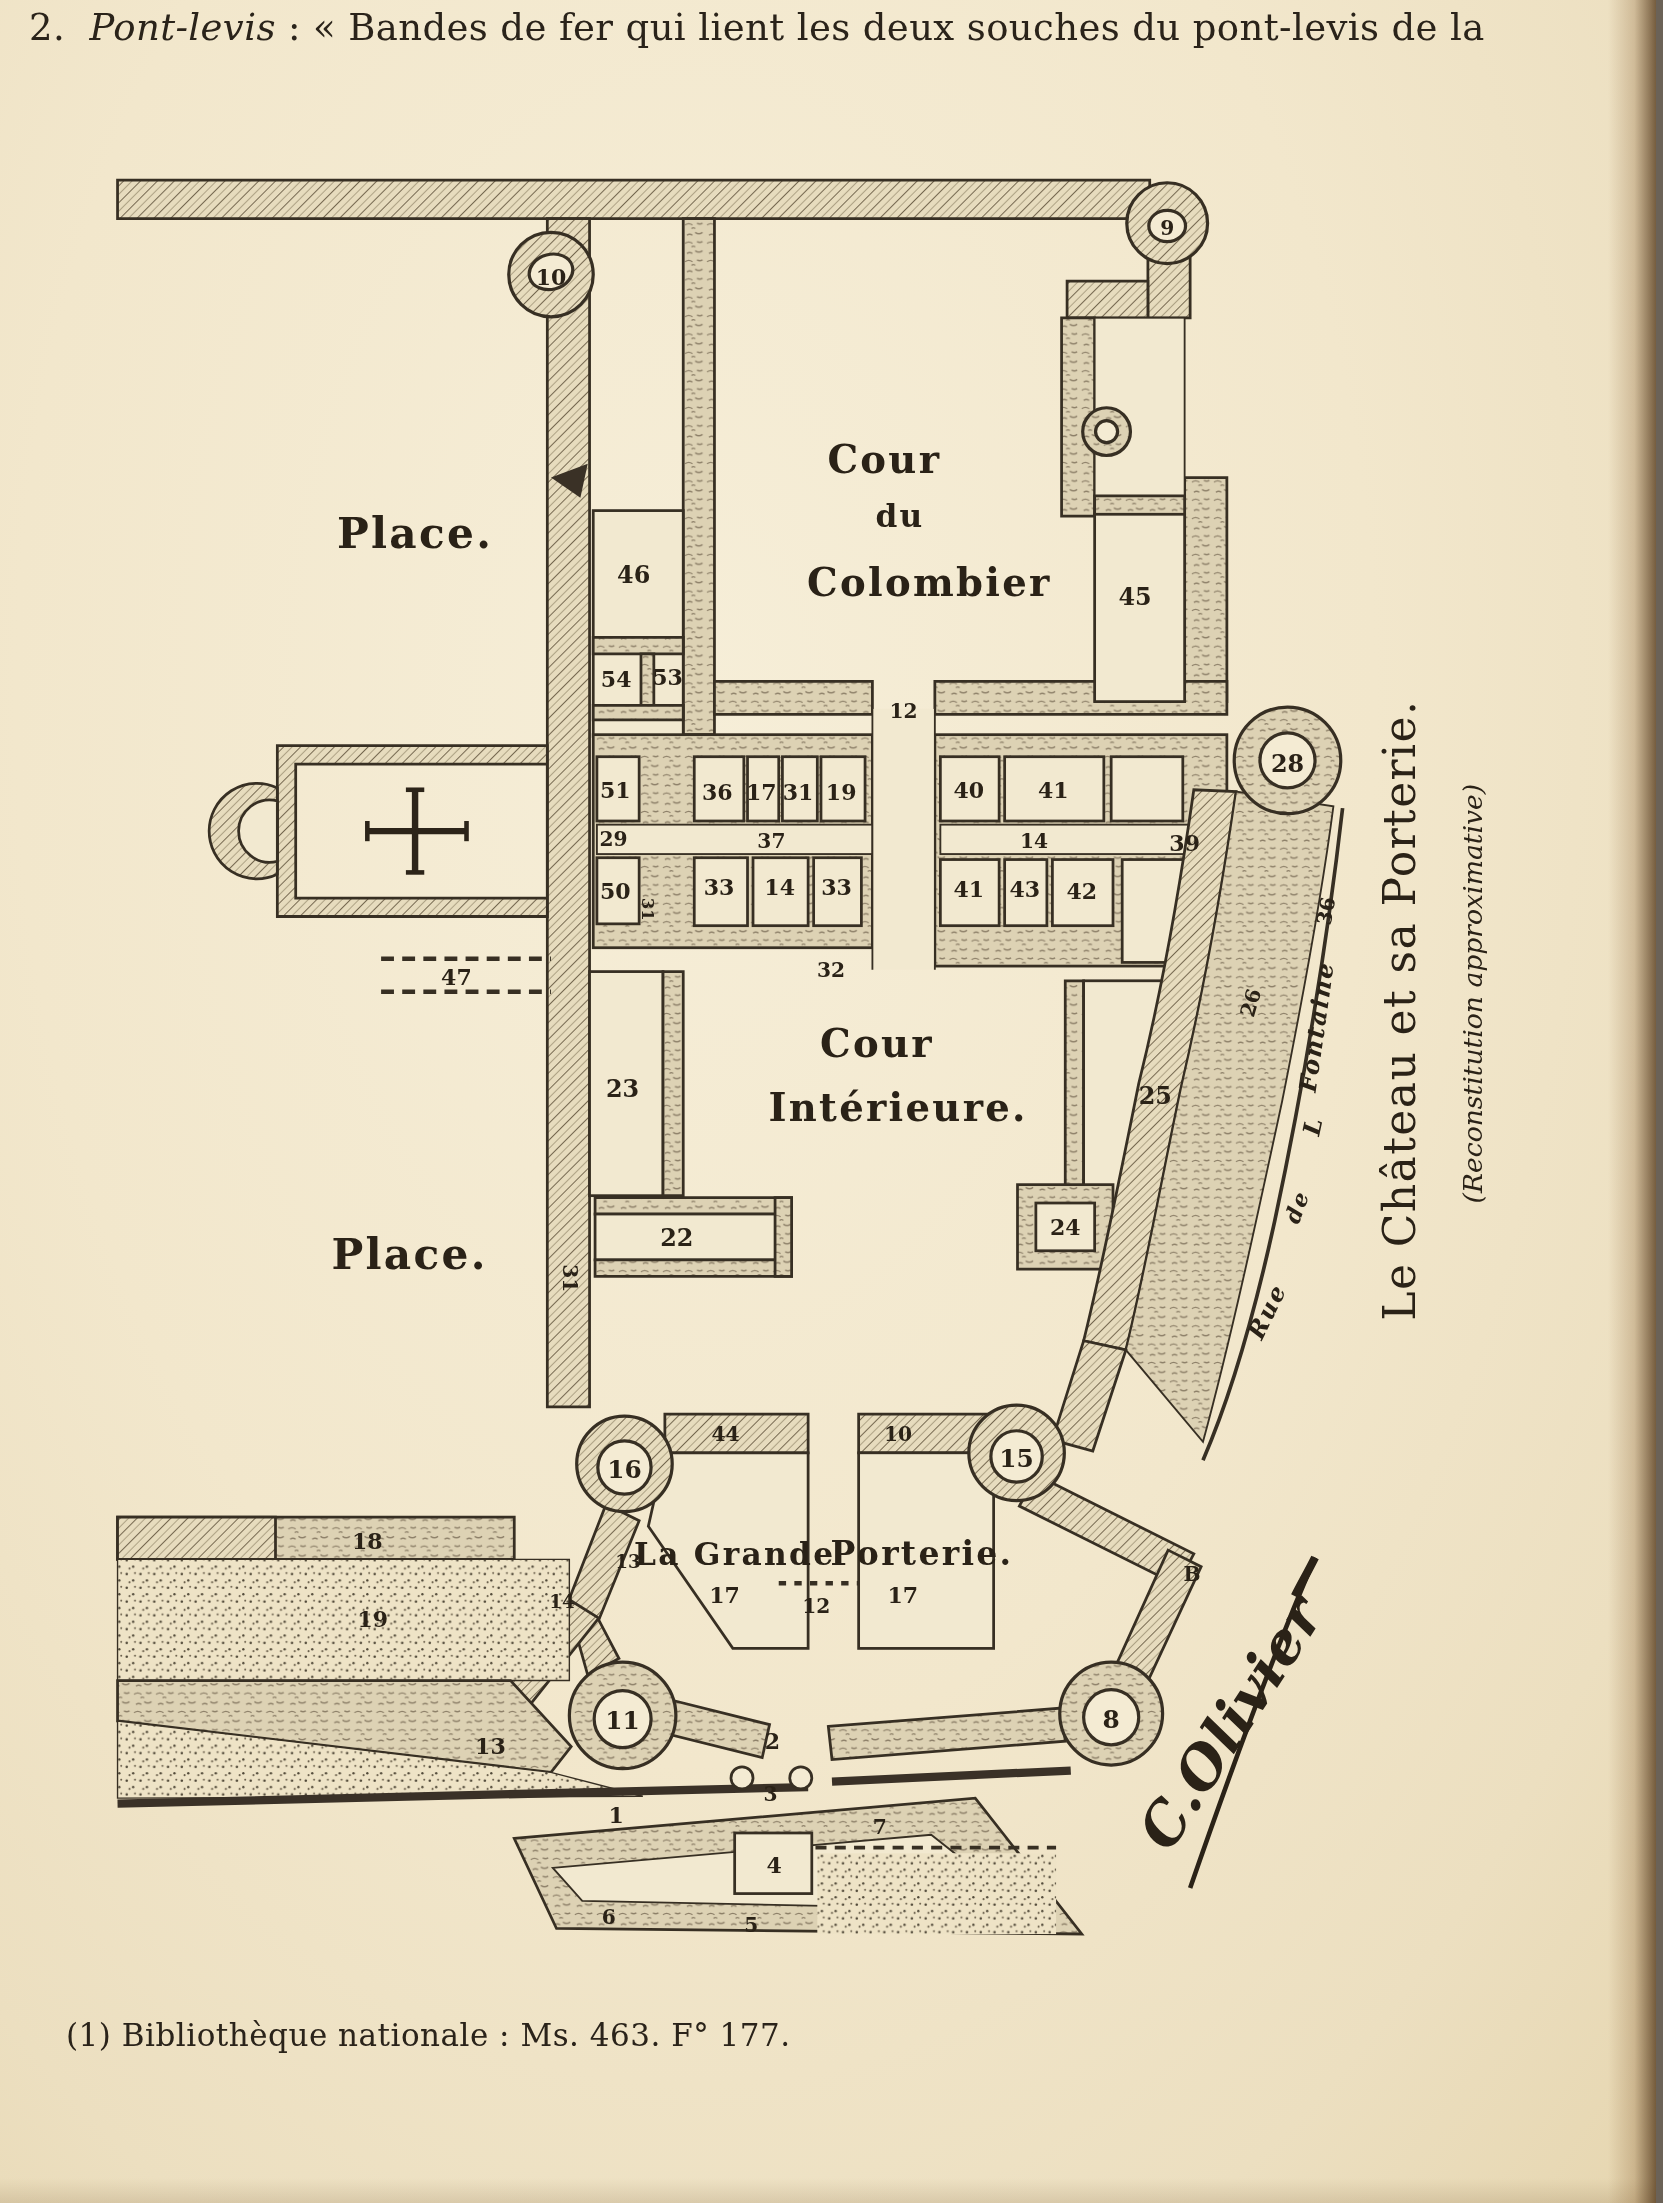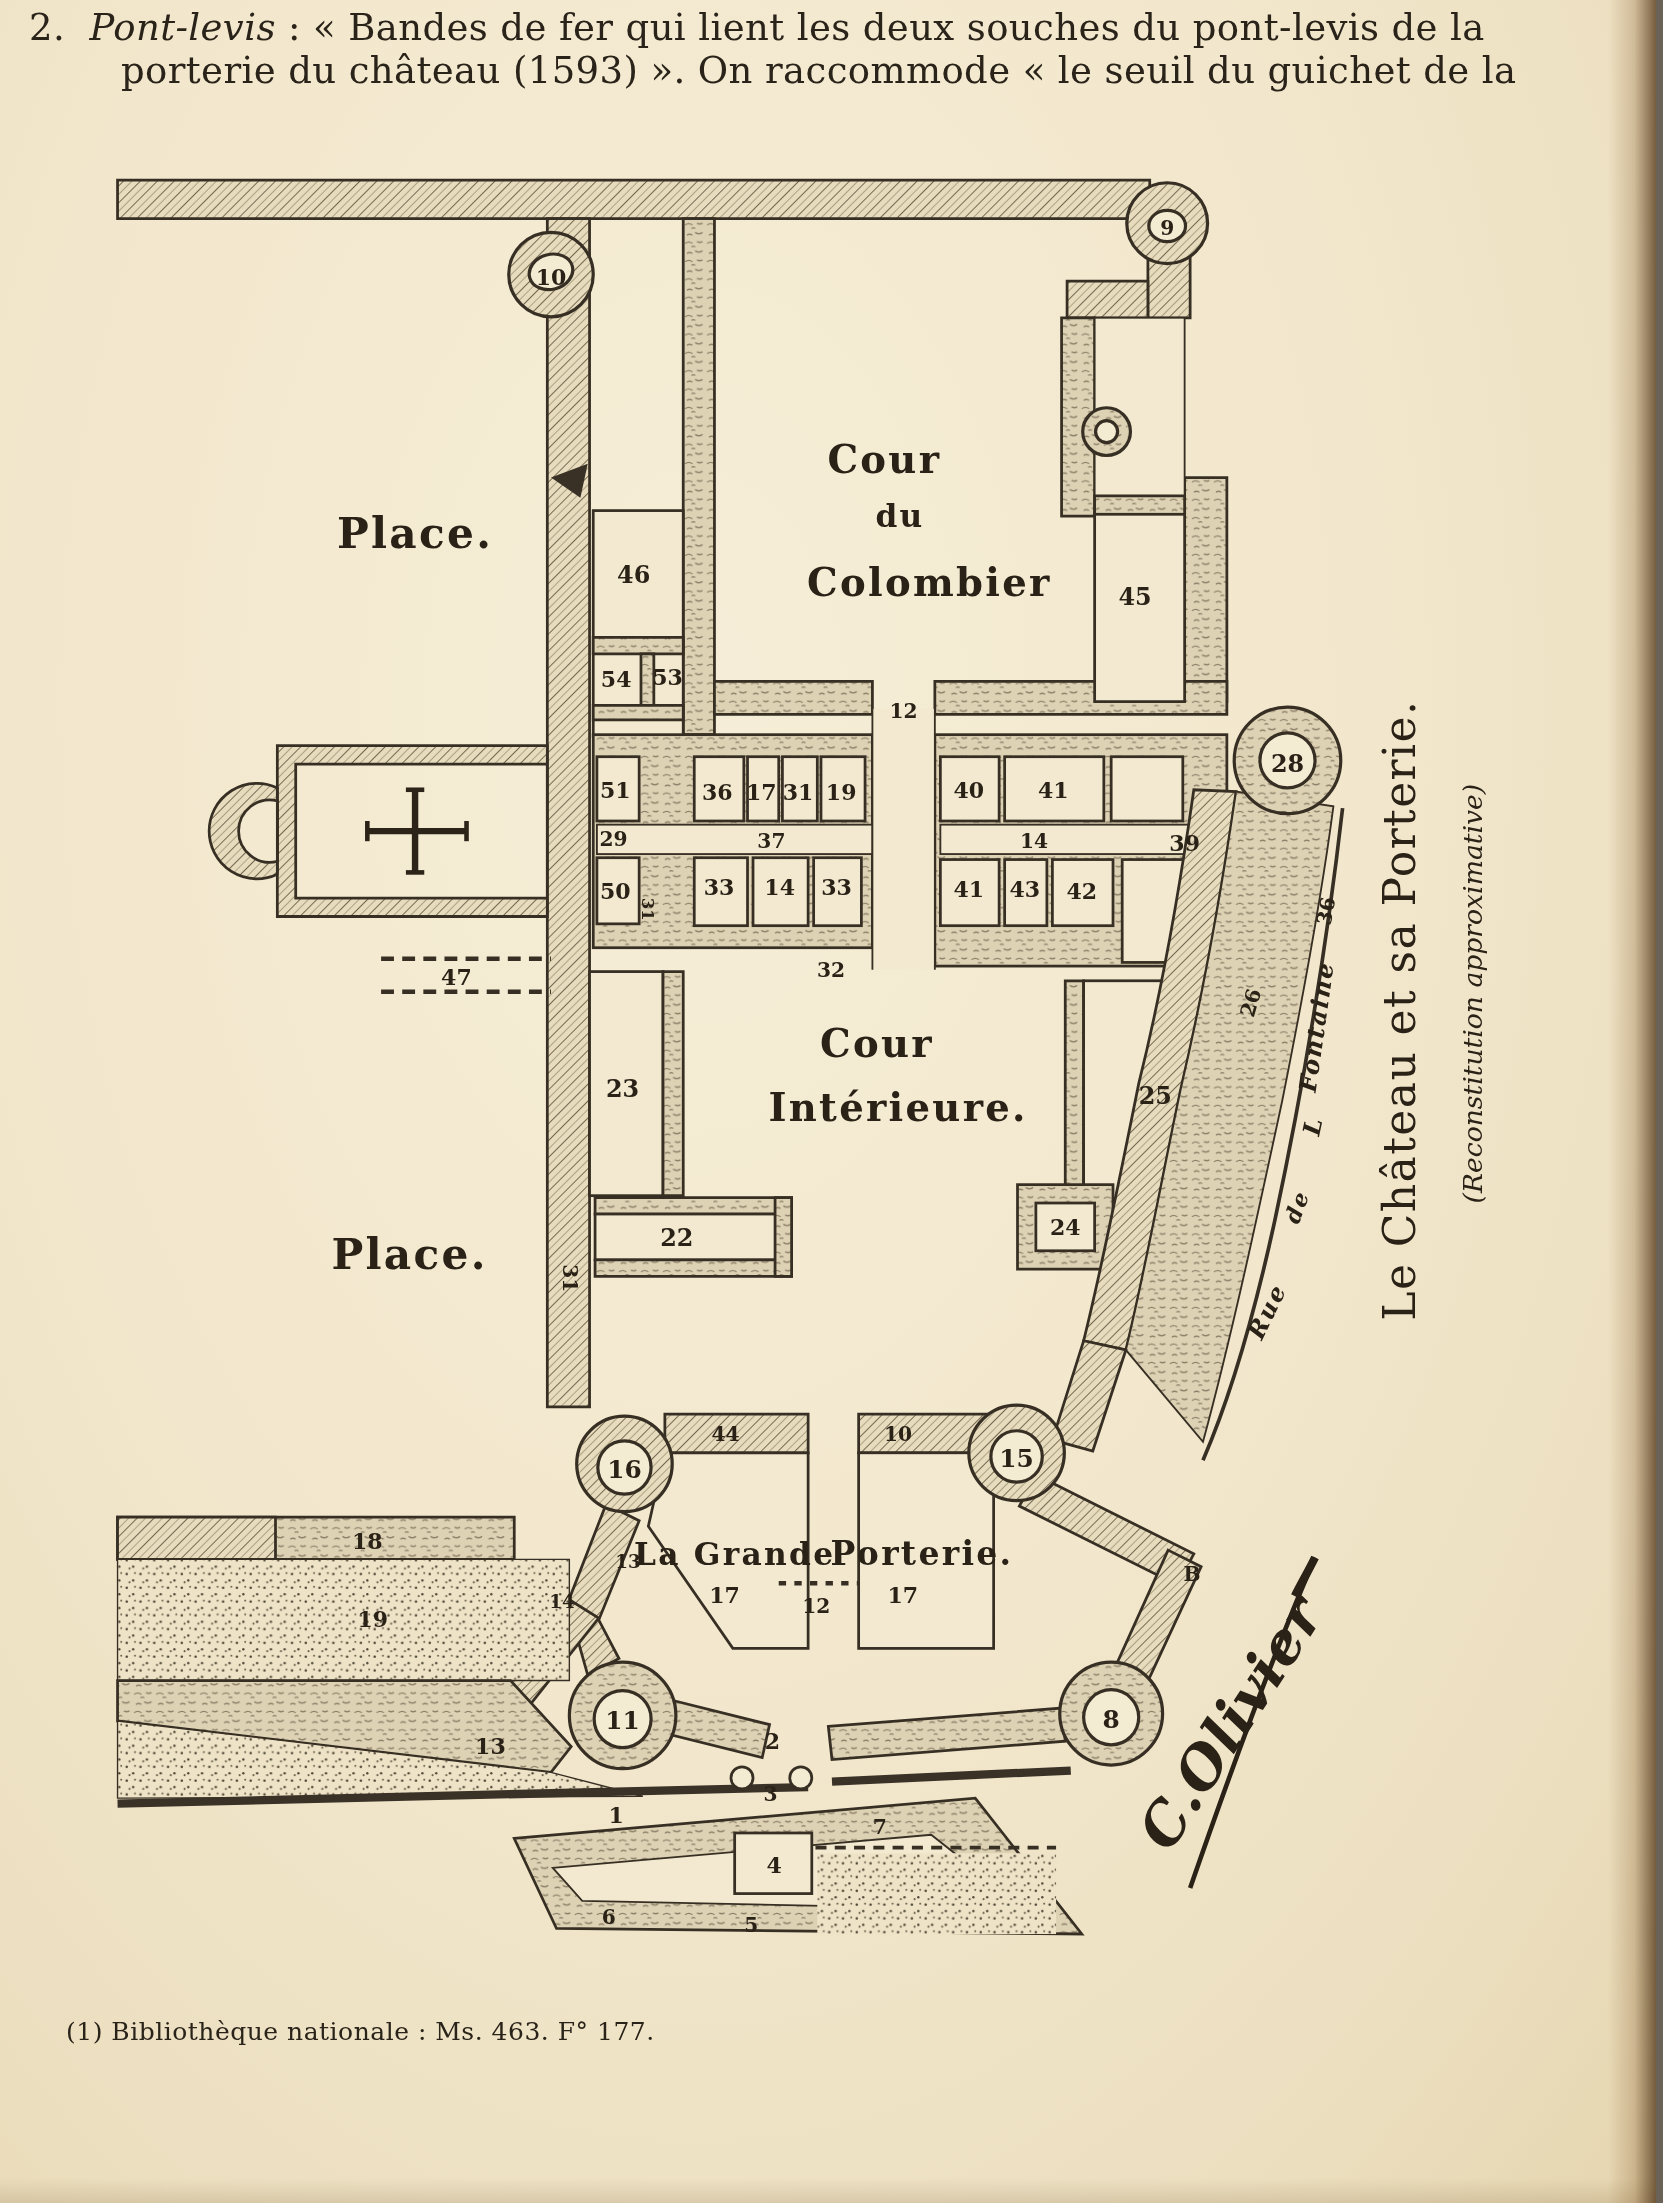--- a/index.html
+++ b/index.html
@@ -8,39 +8,38 @@
     background:radial-gradient(ellipse at 42% 32%, #f6eed8 0%, #f2e7cc 50%, #ecdfc0 80%, #e6d6b0 100%);
     font-family:"DejaVu Serif","Liberation Serif",serif;color:#262017;
   }
   .edge-shade{position:absolute;top:0;right:0;width:48px;height:100%;
     background:linear-gradient(to right, rgba(150,110,60,0) 0%, rgba(140,100,55,.30) 55%, rgba(84,56,26,.78) 100%);}
   .edge-bottom{position:absolute;left:0;bottom:0;width:100%;height:26px;
     background:linear-gradient(to bottom, rgba(120,90,50,0), rgba(120,90,50,.18));}
   .para{position:absolute;left:29px;top:5.5px;right:37px;font-size:37px;line-height:43px;letter-spacing:0.4px;color:#2a231a;white-space:nowrap;}
   .para .term{font-style:italic;}
   .para .indent{padding-left:92px;}
-  .footnote{position:absolute;left:66px;top:2017px;font-size:25px;letter-spacing:0.5px;color:#2a231a;}
+  .footnote{position:absolute;left:66px;top:2017px;font-size:31px;letter-spacing:0.5px;color:#2a231a;}
   svg.plan{position:absolute;left:0;top:0;width:1664px;height:2204px;}
   
   text.pl{fill:#2a2217;text-anchor:middle;dominant-baseline:central;font-family:"DejaVu Serif","Liberation Serif",serif;}
   text.num{font-weight:700;}
   text.area{font-weight:700;letter-spacing:2.5px;}
   text.title{font-weight:400;letter-spacing:1.5px;}
   text.script{font-style:italic;}
   text.street{font-style:italic;font-weight:700;letter-spacing:2px;}
   text.sig{font-style:italic;font-weight:700;letter-spacing:1px;}
 </style>
 </head>
 <body>
 
 <div class="page">
 
   <div class="para">
     <div><span>2.</span>&nbsp;&nbsp;<span class="term">Pont-levis</span><span> : « Bandes de fer qui lient les  deux souches  du pont-levis de la</span></div>
-    <div class="indent">porterie du château (1593) ».  On raccommode « le seuil du guichet de la</div>
   </div>
 
   <svg class="plan" viewBox="0 0 1812 2400">
     <defs>
       <pattern id="hatch" width="13" height="13" patternUnits="userSpaceOnUse" patternTransform="rotate(45)">
         <rect width="13" height="13" fill="#e7dcbe"></rect>
         <path d="M0,0 L0,13" stroke="#756850" stroke-width="2.2"></path>
         <path d="M7,0 L7,13" stroke="#a79a7e" stroke-width="1"></path>
       </pattern>
       <pattern id="stone" width="24" height="20" patternUnits="userSpaceOnUse">

